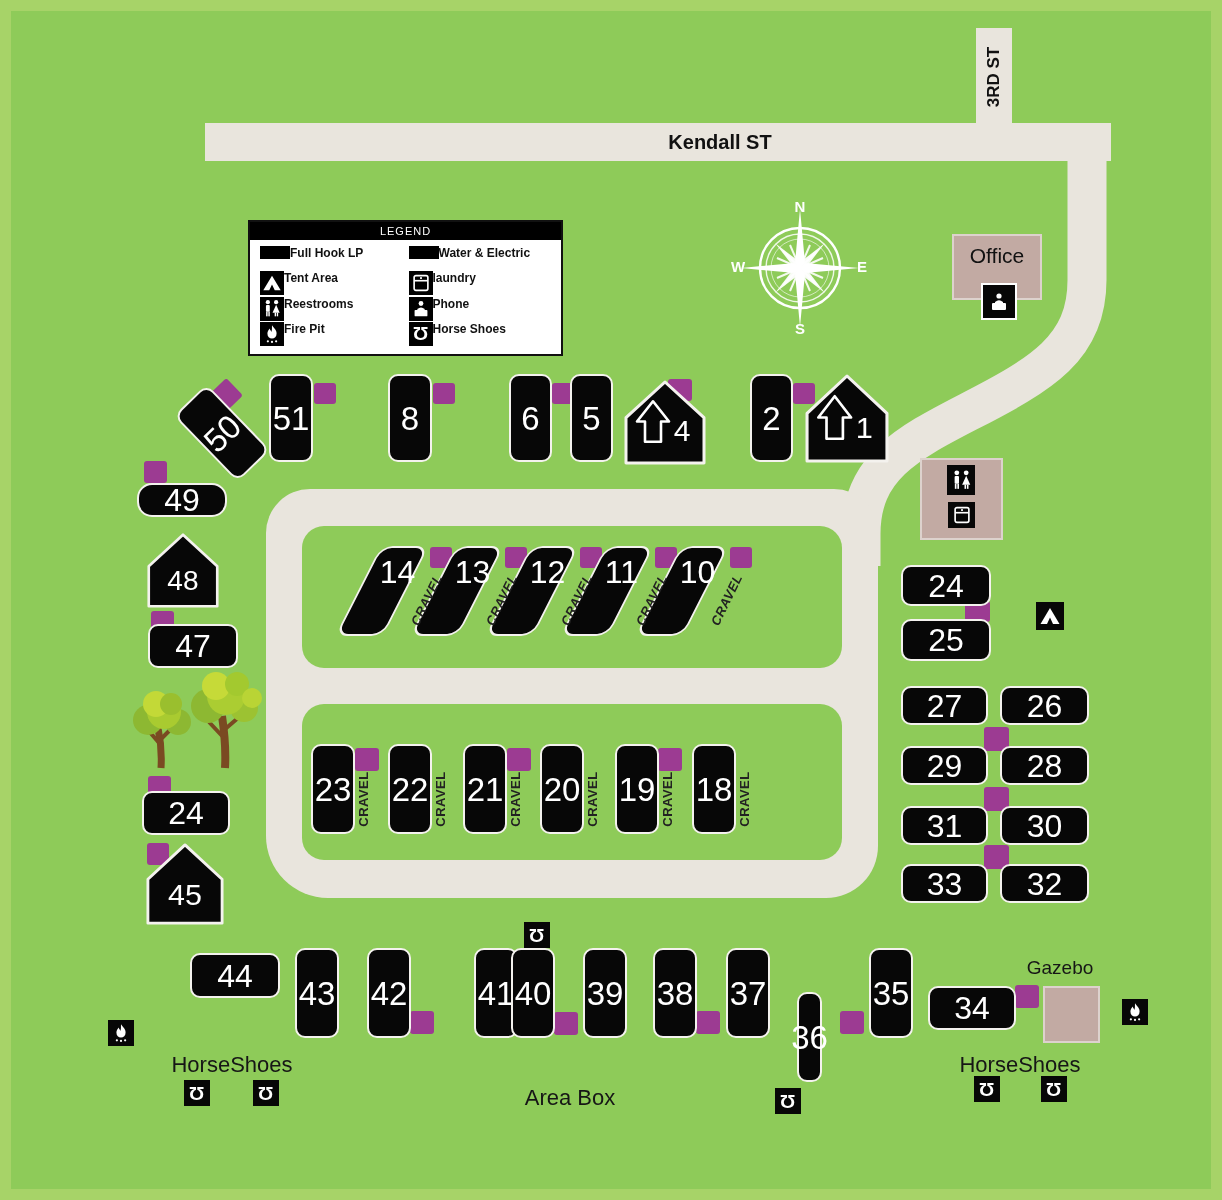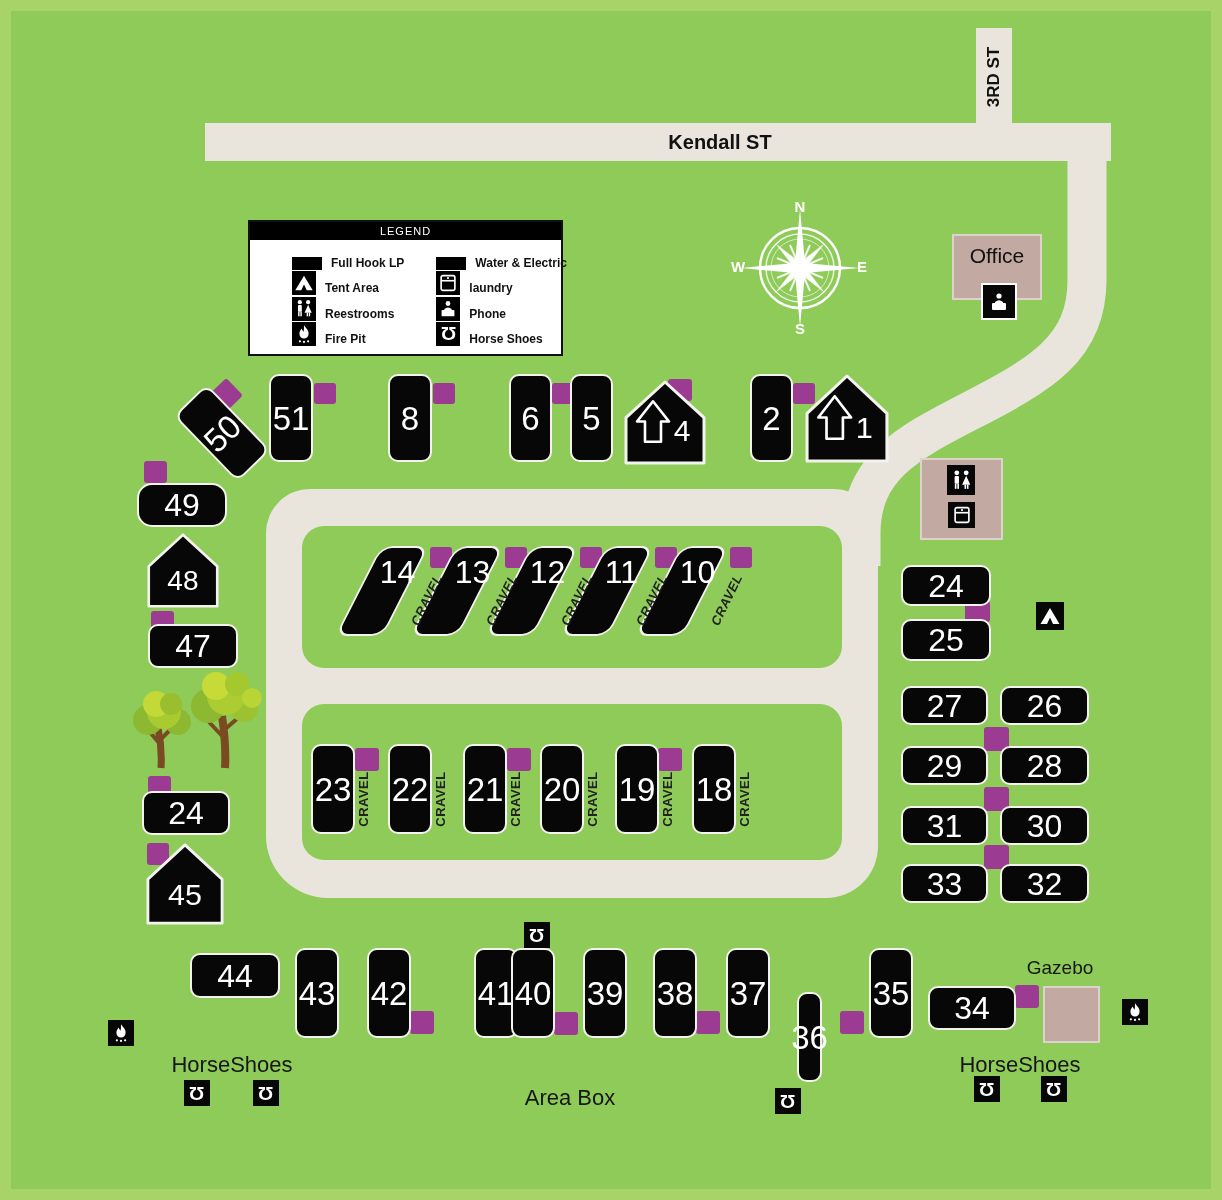--- a/index.html
+++ b/index.html
@@ -22,21 +22,21 @@
   #island-bottom{left:302px;top:704px;width:540px;height:156px;}
   
   .street-label{font-size:20px;font-weight:600;color:#111;display:flex;align-items:center;justify-content:center;}
   #title{left:330px;top:40px;width:580px;text-align:center;font-size:44px;font-weight:600;letter-spacing:1px;color:#111;z-index:10;}
   .area-label{font-size:22px;color:#161616;z-index:12;text-align:center;}
   
   #legend{left:248px;top:220px;width:315px;height:136px;background:#fff;border:2px solid #111;box-sizing:border-box;z-index:12;}
   .lg-head{background:#000;color:#fff;font-size:11px;letter-spacing:1px;text-align:center;padding:3px 0;}
   .lg-body{display:flex;padding:6px 4px 4px 10px;}
   .lg-col{flex:1;display:flex;flex-direction:column;justify-content:space-between;height:100px;}
-  .lg-row{display:flex;align-items:flex-end;gap:9px;height:24px;margin-left:32px;}
+  .lg-row{display:flex;align-items:flex-start;height:24px;}
   .lg-label{font-size:12px;font-weight:600;color:#111;white-space:nowrap;}
   .lg-rect{width:30px;height:13px;background:#000;flex:0 0 auto;}
   .lg-ic{width:24px;height:24px;background:#000;flex:0 0 auto;display:flex;align-items:center;justify-content:center;}
   
   .marker{position:absolute;background:#9c3b92;border-radius:3px;z-index:4;}
   .site{position:absolute;background:#070707;border:2.5px solid #f4f2ee;border-radius:10px;
         color:#fff;display:flex;align-items:center;justify-content:center;box-sizing:border-box;z-index:5;}
   .site .num{font-size:33px;line-height:1;}
   .site.h .num{font-size:32px;}
   .site.diag{transform:skewX(-27deg);border-radius:12px;align-items:flex-start;justify-content:flex-start;}
@@ -293,21 +293,21 @@
        <text x="58" y="63" fill="#fff" font-size="30" text-anchor="middle" font-family="Liberation Sans, DejaVu Sans, sans-serif">4</text>
         </svg></div>
       <div class="site v" style="left: 750px; top: 374px; width: 43px; height: 88px;">
         <span class="num">2</span>
       </div>
       <div class="site-house" style="left: 805px; top: 374px; width: 84px; height: 89px;"><svg viewBox="0 0 82 88" width="84" height="89" preserveAspectRatio="none">
           <path d="M41 2 L80 39 L80 86 L2 86 L2 39 Z" fill="#070707" stroke="#f4f2ee" stroke-width="3" stroke-linejoin="round"></path>
           <path d="M29 22 L13 43 L21 43 L21 64 L37 64 L37 43 L45 43 Z" fill="none" stroke="#fff" stroke-width="2.6" stroke-linejoin="round"></path>
        <text x="58" y="63" fill="#fff" font-size="30" text-anchor="middle" font-family="Liberation Sans, DejaVu Sans, sans-serif">1</text>
         </svg></div>
-      <div class="site h" style="left: 137px; top: 483px; width: 90px; height: 44px; border-radius: 15px;">
+      <div class="site h" style="left: 137px; top: 483px; width: 90px; height: 34px; border-radius: 15px;">
         <span class="num">49</span>
       </div>
       <div class="site-house" style="left: 147px; top: 533px; width: 72px; height: 75px;"><svg viewBox="0 0 82 88" width="72" height="75" preserveAspectRatio="none">
           <path d="M41 2 L80 39 L80 86 L2 86 L2 39 Z" fill="#070707" stroke="#f4f2ee" stroke-width="3" stroke-linejoin="round"></path>
           <text x="41" y="67" fill="#fff" font-size="32" text-anchor="middle" font-family="Liberation Sans, DejaVu Sans, sans-serif">48</text>
         </svg></div>
       <div class="site h" style="left: 148px; top: 624px; width: 90px; height: 44px;">
         <span class="num">47</span>
       </div>
       <div class="site h" style="left: 142px; top: 791px; width: 88px; height: 44px;">

